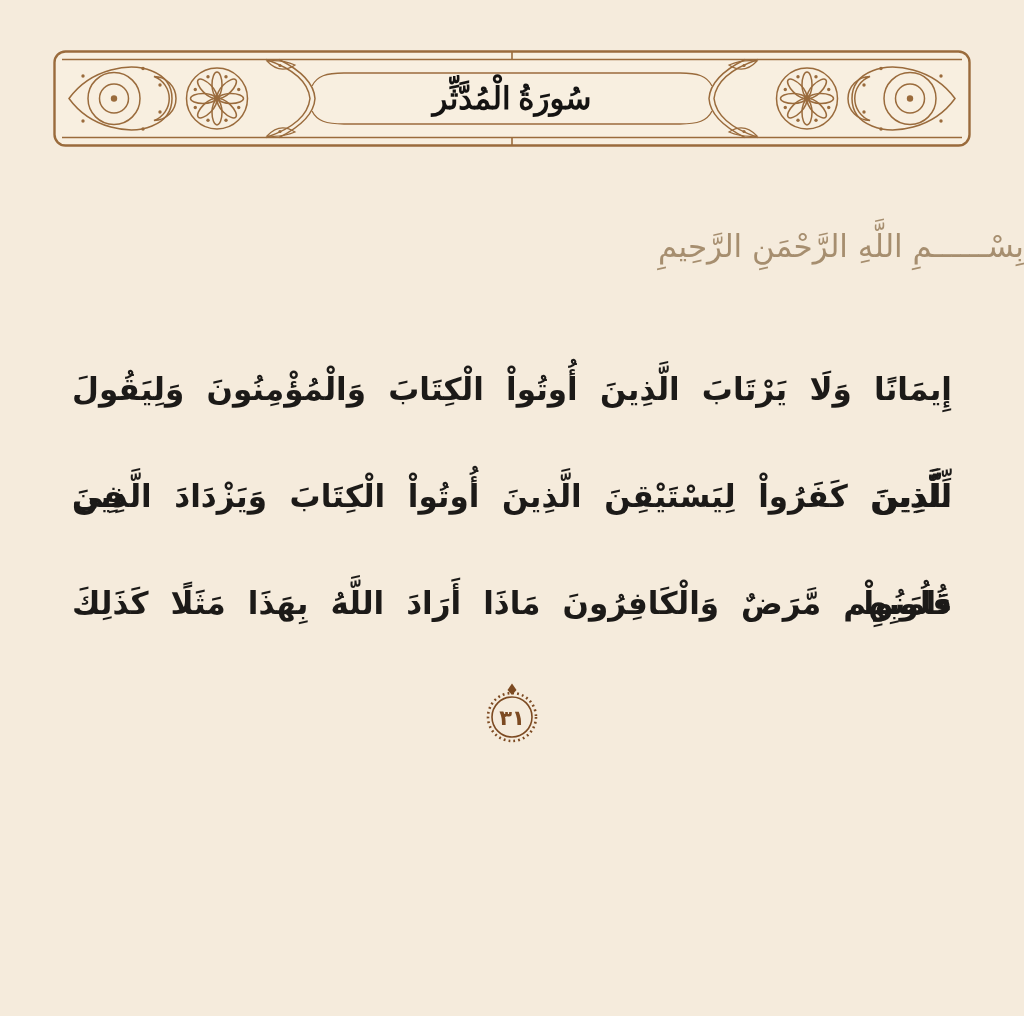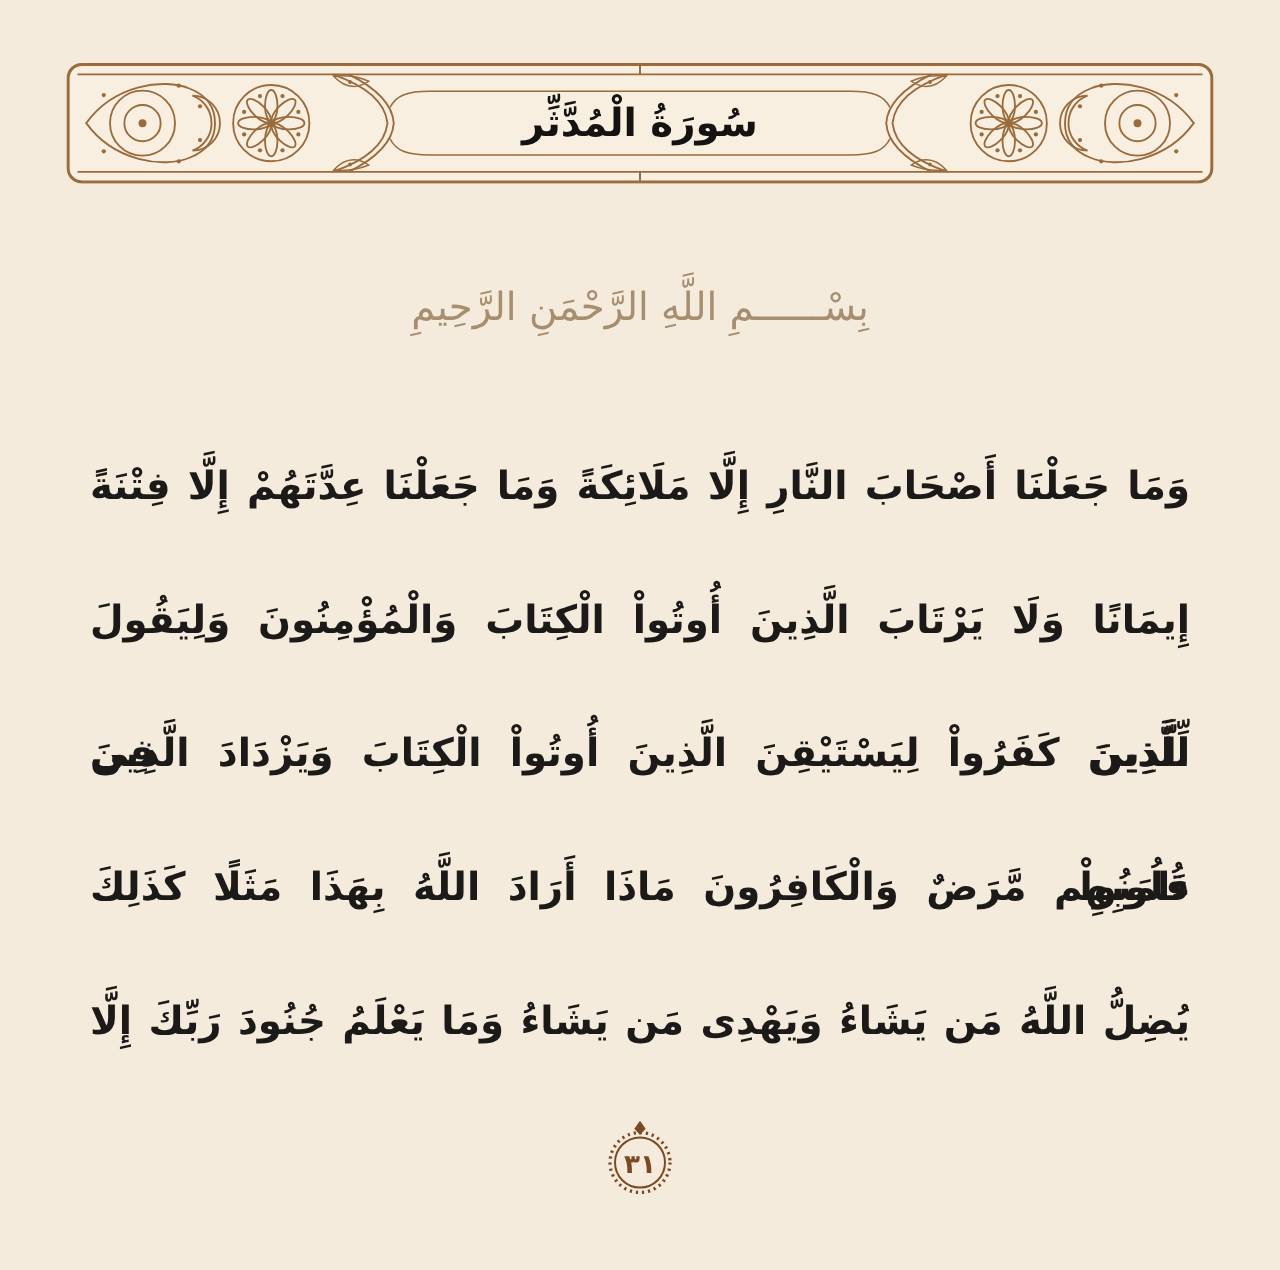--- a/index.html
+++ b/index.html
@@ -5,33 +5,33 @@
   html,body{margin:0;padding:0;}
   body{
     width:1024px;height:1016px;
     background:#F5EBDC;
     font-family:"DejaVu Sans",sans-serif;
     overflow:hidden;
   }
   .page{position:relative;width:1024px;height:1016px;}
 
   
-  .surah-header{position:absolute;left:53px;top:50px;width:918px;height:97px;}
+  .surah-header{position:absolute;left:53px;top:50px;width:918px;height:97px;font-family:Liberation Serif, serif;}
   .surah-header svg{position:absolute;left:0;top:0;width:918px;height:97px;}
   .surah-title{
     position:absolute;left:0;top:0;width:918px;height:97px;
     display:flex;align-items:center;justify-content:center;
     direction:rtl;
     font-size:31px;font-weight:bold;color:#141312;
   }
 
   
   .bismillah{
     position:absolute;left:0;top:203px;width:1024px;height:86px;
-    line-height:86px;text-align:center;direction:rtl;
+    line-height:86px;text-align:right;direction:rtl;
     font-size:31px;color:#A68E6F;
   }
 
   
   .verse-block{position:absolute;left:72px;top:336px;width:880px;}
   .verse-line{
     height:107px;line-height:107px;
     direction:rtl;
     font-size:31px;font-weight:bold;color:#1C1A18;
     text-align:justify;text-align-last:justify;
@@ -115,25 +115,23 @@
         <path d="M259,36 C264,26 273,23 291,23 L627,23 C645,23 654,26 659,36"></path>
         <path d="M259,61 C264,71 273,74 291,74 L627,74 C645,74 654,71 659,61"></path>
       </g>
     </svg>
     <div class="surah-title">سُورَةُ الْمُدَّثِّر</div>
   </header>
 
   <div class="bismillah">بِسْــــــمِ اللَّهِ الرَّحْمَنِ الرَّحِيمِ</div>
 
   <main class="verse-block">
-    <div class="verse-line">وَمَا جَعَلْنَا أَصْحَابَ النَّارِ إِلَّا مَلَائِكَةً وَمَا جَعَلْنَا عِدَّتَهُمْ إِلَّا فِتْنَةً</div>
     <div class="verse-line">إِيمَانًا وَلَا يَرْتَابَ الَّذِينَ أُوتُواْ الْكِتَابَ وَالْمُؤْمِنُونَ وَلِيَقُولَ الَّذِينَ فِى</div>
     <div class="verse-line">لِّلَّذِينَ كَفَرُواْ لِيَسْتَيْقِنَ الَّذِينَ أُوتُواْ الْكِتَابَ وَيَزْدَادَ الَّذِينَ ءَامَنُواْ</div>
     <div class="verse-line">قُلُوبِهِم مَّرَضٌ وَالْكَافِرُونَ مَاذَا أَرَادَ اللَّهُ بِهَذَا مَثَلًا كَذَلِكَ</div>
-    <div class="verse-line">يُضِلُّ اللَّهُ مَن يَشَاءُ وَيَهْدِى مَن يَشَاءُ وَمَا يَعْلَمُ جُنُودَ رَبِّكَ إِلَّا</div>
     <div class="verse-line last">
       <span class="medallion">
         <svg width="54" height="62" viewBox="0 0 54 62" aria-hidden="true">
 
           <path d="M27,1.5 L31.5,8 L27,13 L22.5,8 Z" fill="#7C4A22"></path>
           <circle cx="27" cy="35" r="24" fill="none" stroke="#7C4A22" stroke-width="2.6" stroke-dasharray="1.8 3.1"></circle>
           <circle cx="27" cy="35" r="20" fill="none" stroke="#7C4A22" stroke-width="1.6"></circle>
           <text x="27" y="43" text-anchor="middle">٣١</text>
         </svg>
       </span>

